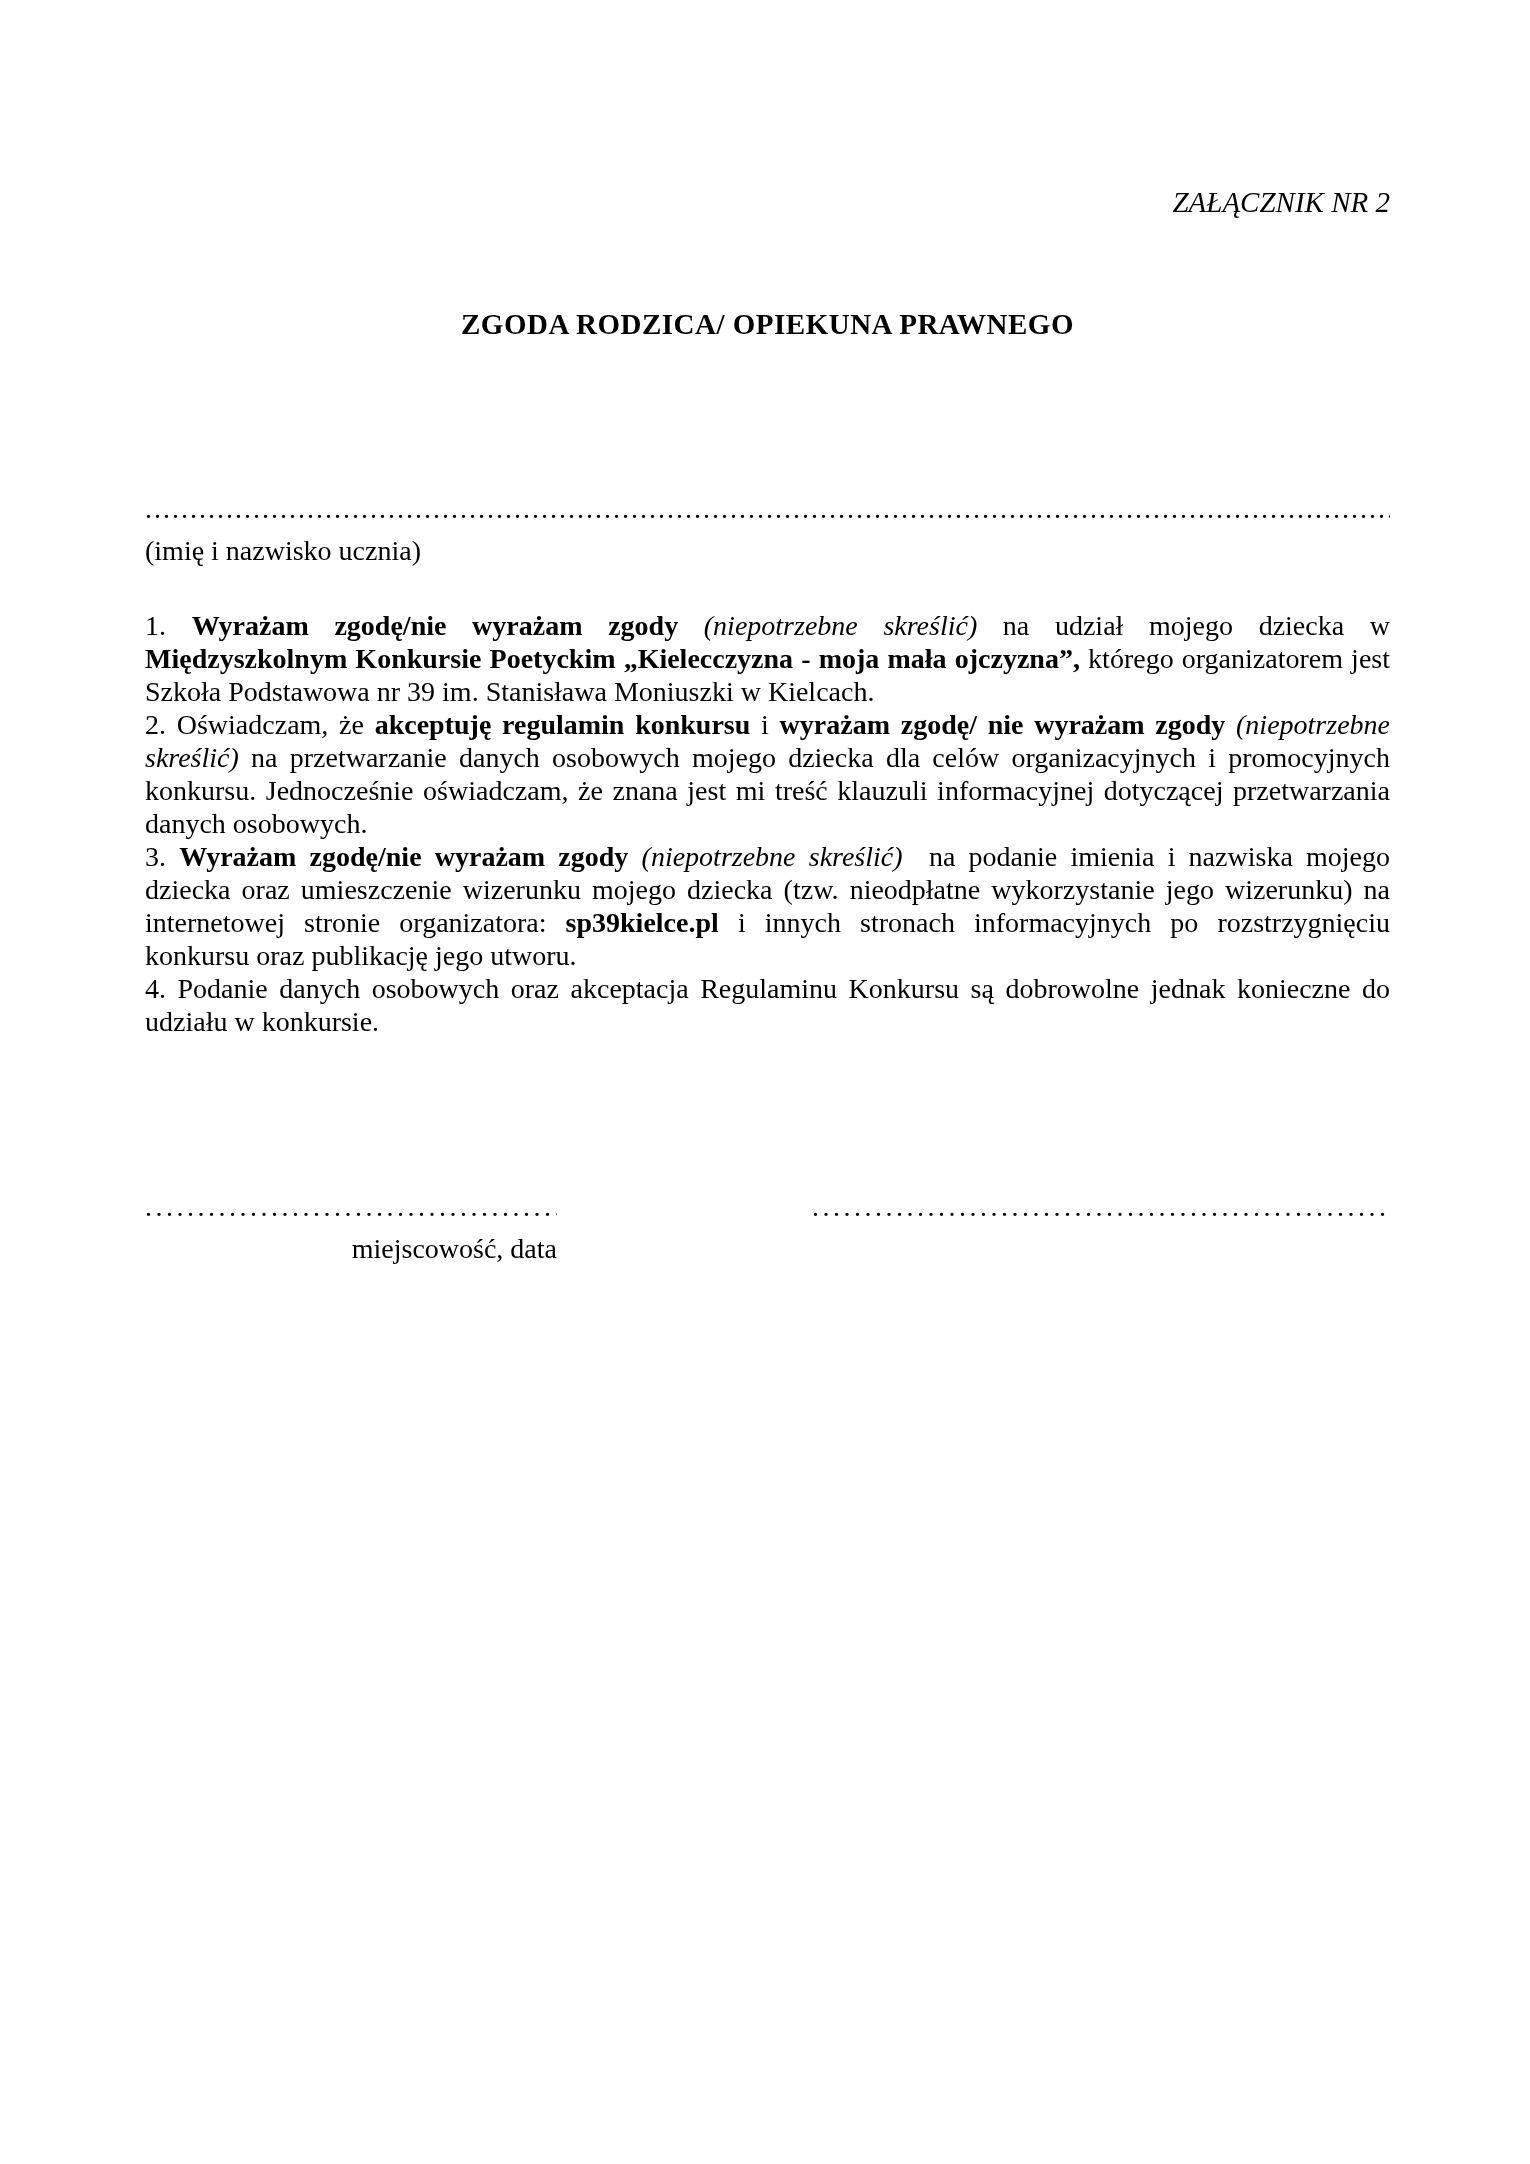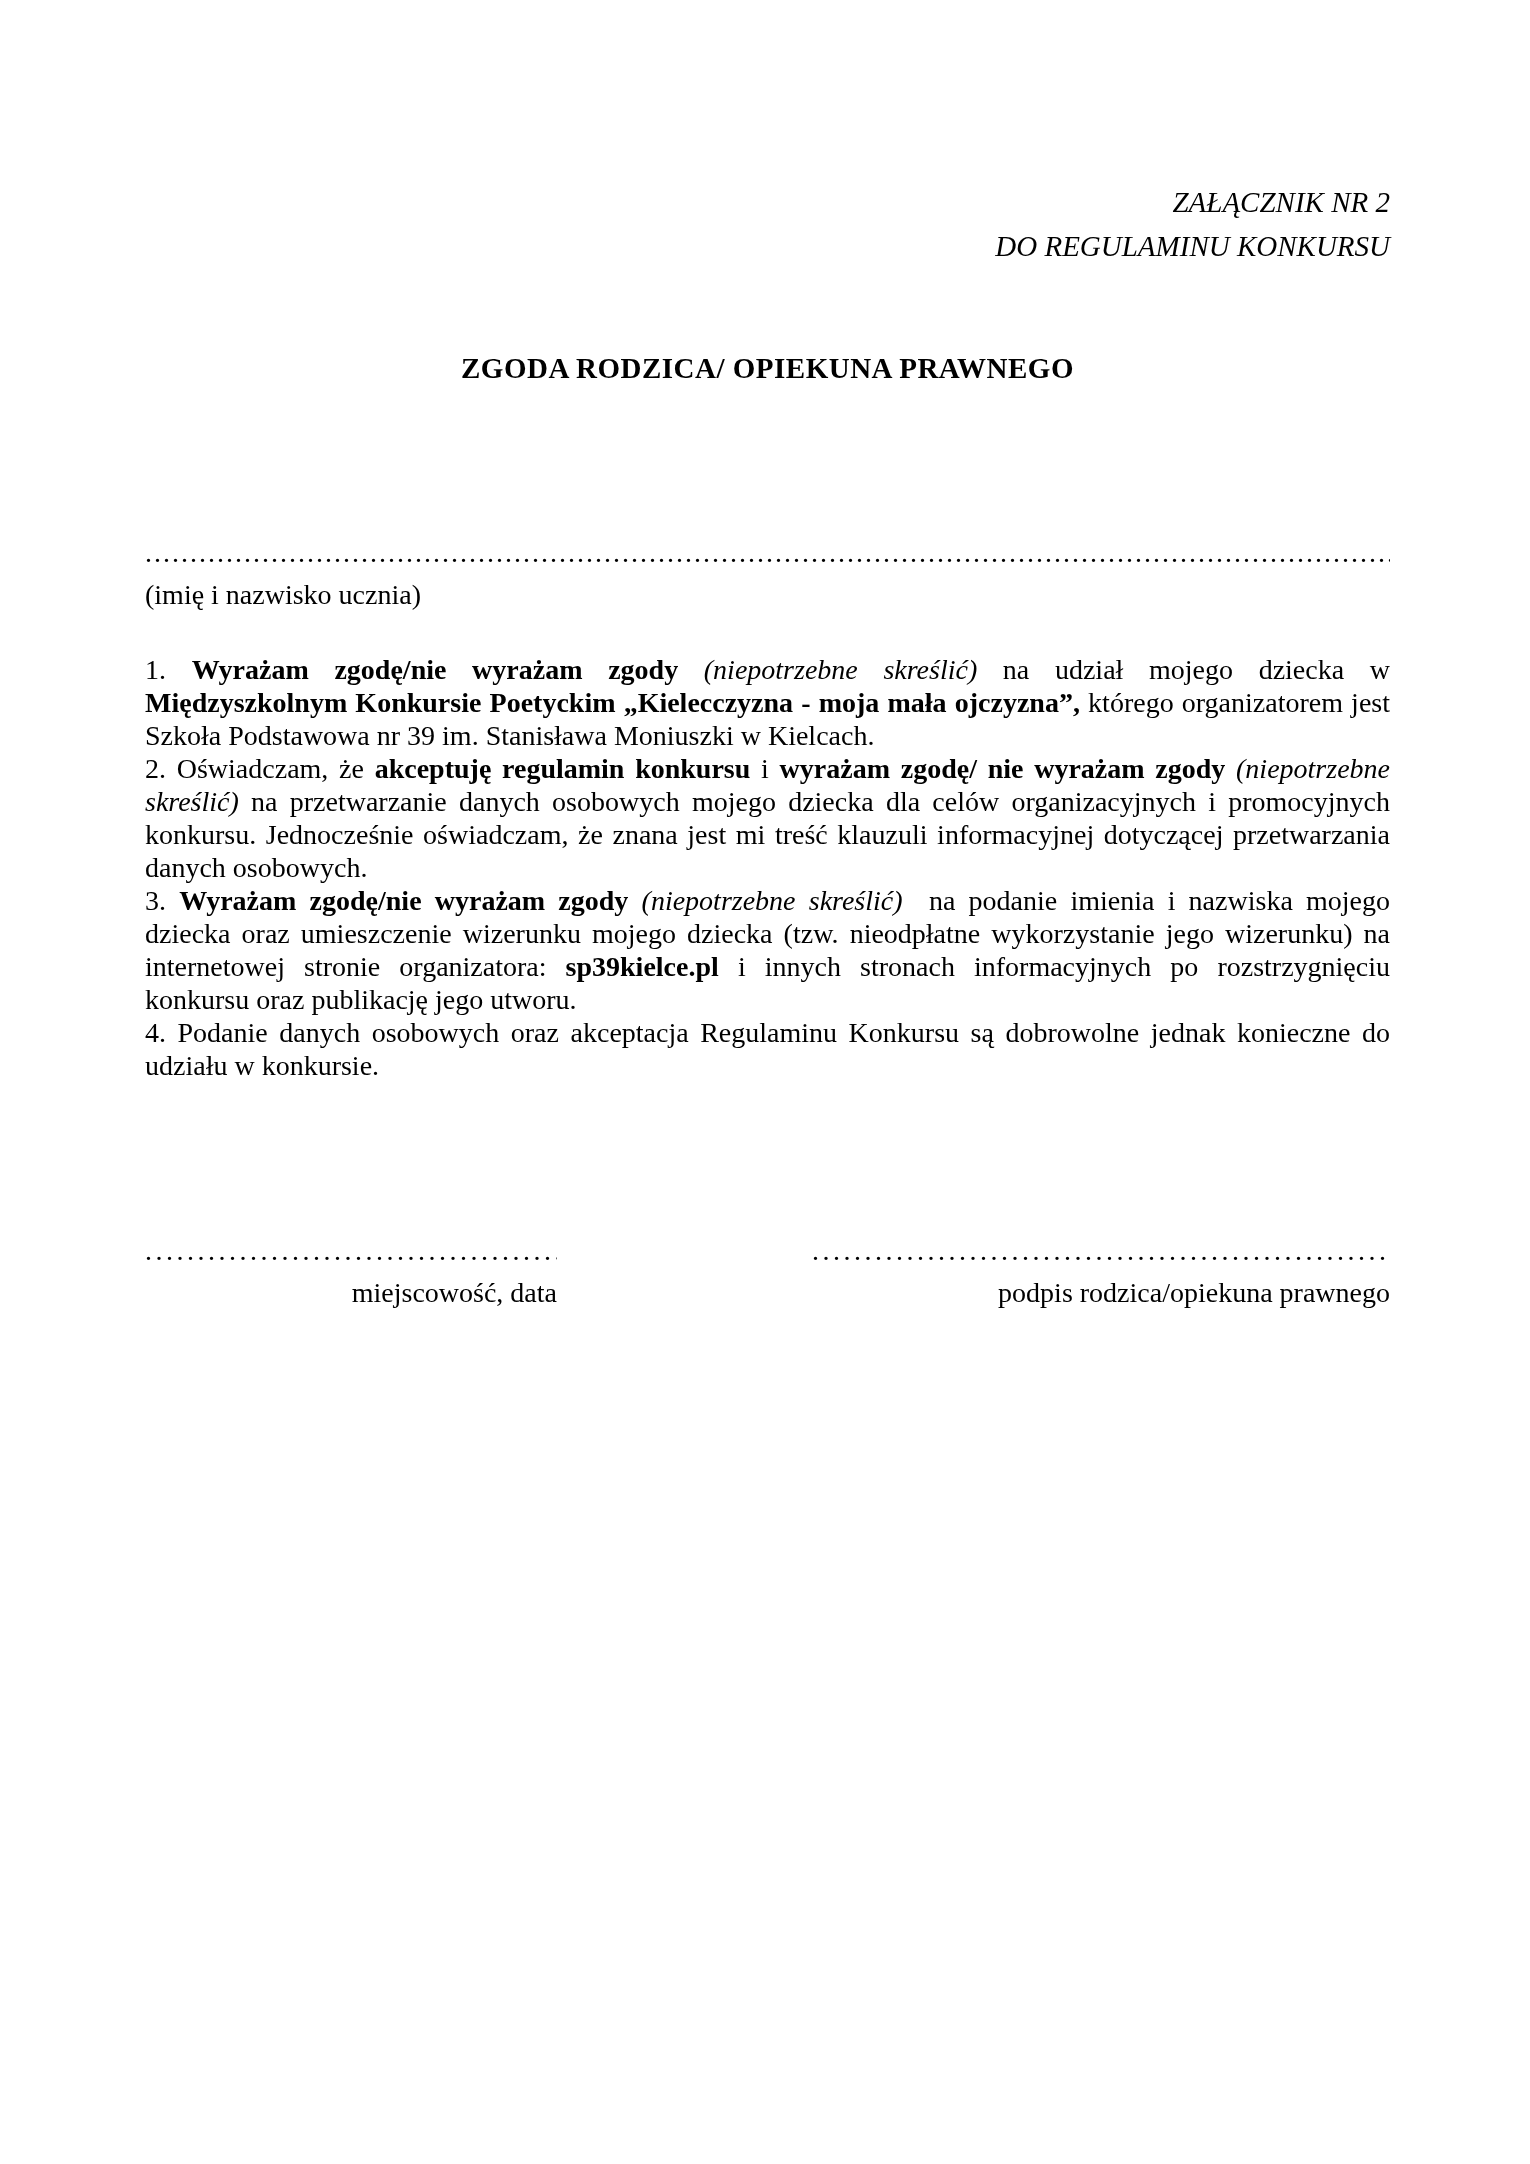--- a/index.html
+++ b/index.html
@@ -74,21 +74,20 @@
     line-height: 46px;
   }
 </style>
 </head>
 <body>
 
 <div class="page">
 
   <div class="attachment-header">
     <div>ZAŁĄCZNIK NR 2</div>
-    <div>DO REGULAMINU KONKURSU</div>
   </div>
 
   <div class="doc-title">ZGODA RODZICA/ OPIEKUNA PRAWNEGO</div>
 
   <div class="name-block">
     <div class="dots">........................................................................................................................................................................</div>
     <div class="name-caption">(imię i nazwisko ucznia)</div>
   </div>
 
   <div class="paragraphs">
@@ -98,17 +97,16 @@
       <p><span>4. Podanie danych osobowych oraz akceptacja Regulaminu Konkursu są dobrowolne jednak konieczne do udziału w konkursie.</span></p>
     </div>
 
   <div class="signatures">
     <div class="sig-left">
       <div class="sig-dots">................................................................</div>
       <div class="sig-caption">miejscowość, data</div>
     </div>
     <div class="sig-right">
       <div class="sig-dots">....................................................................................</div>
-      <div class="sig-caption">podpis rodzica/opiekuna prawnego</div>
     </div>
   </div>
 
 </div>
 
 </body></html>

